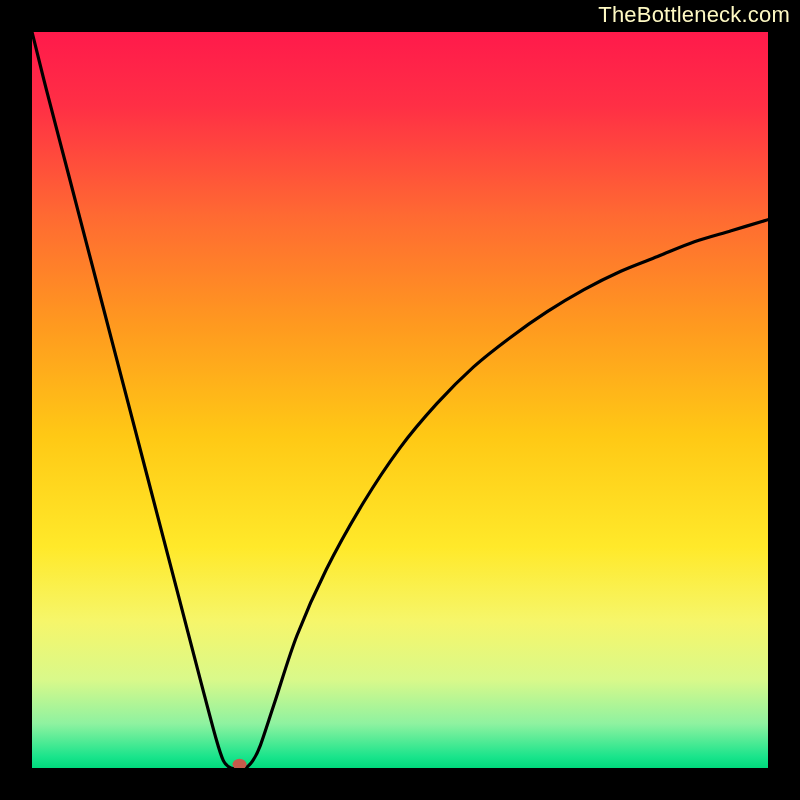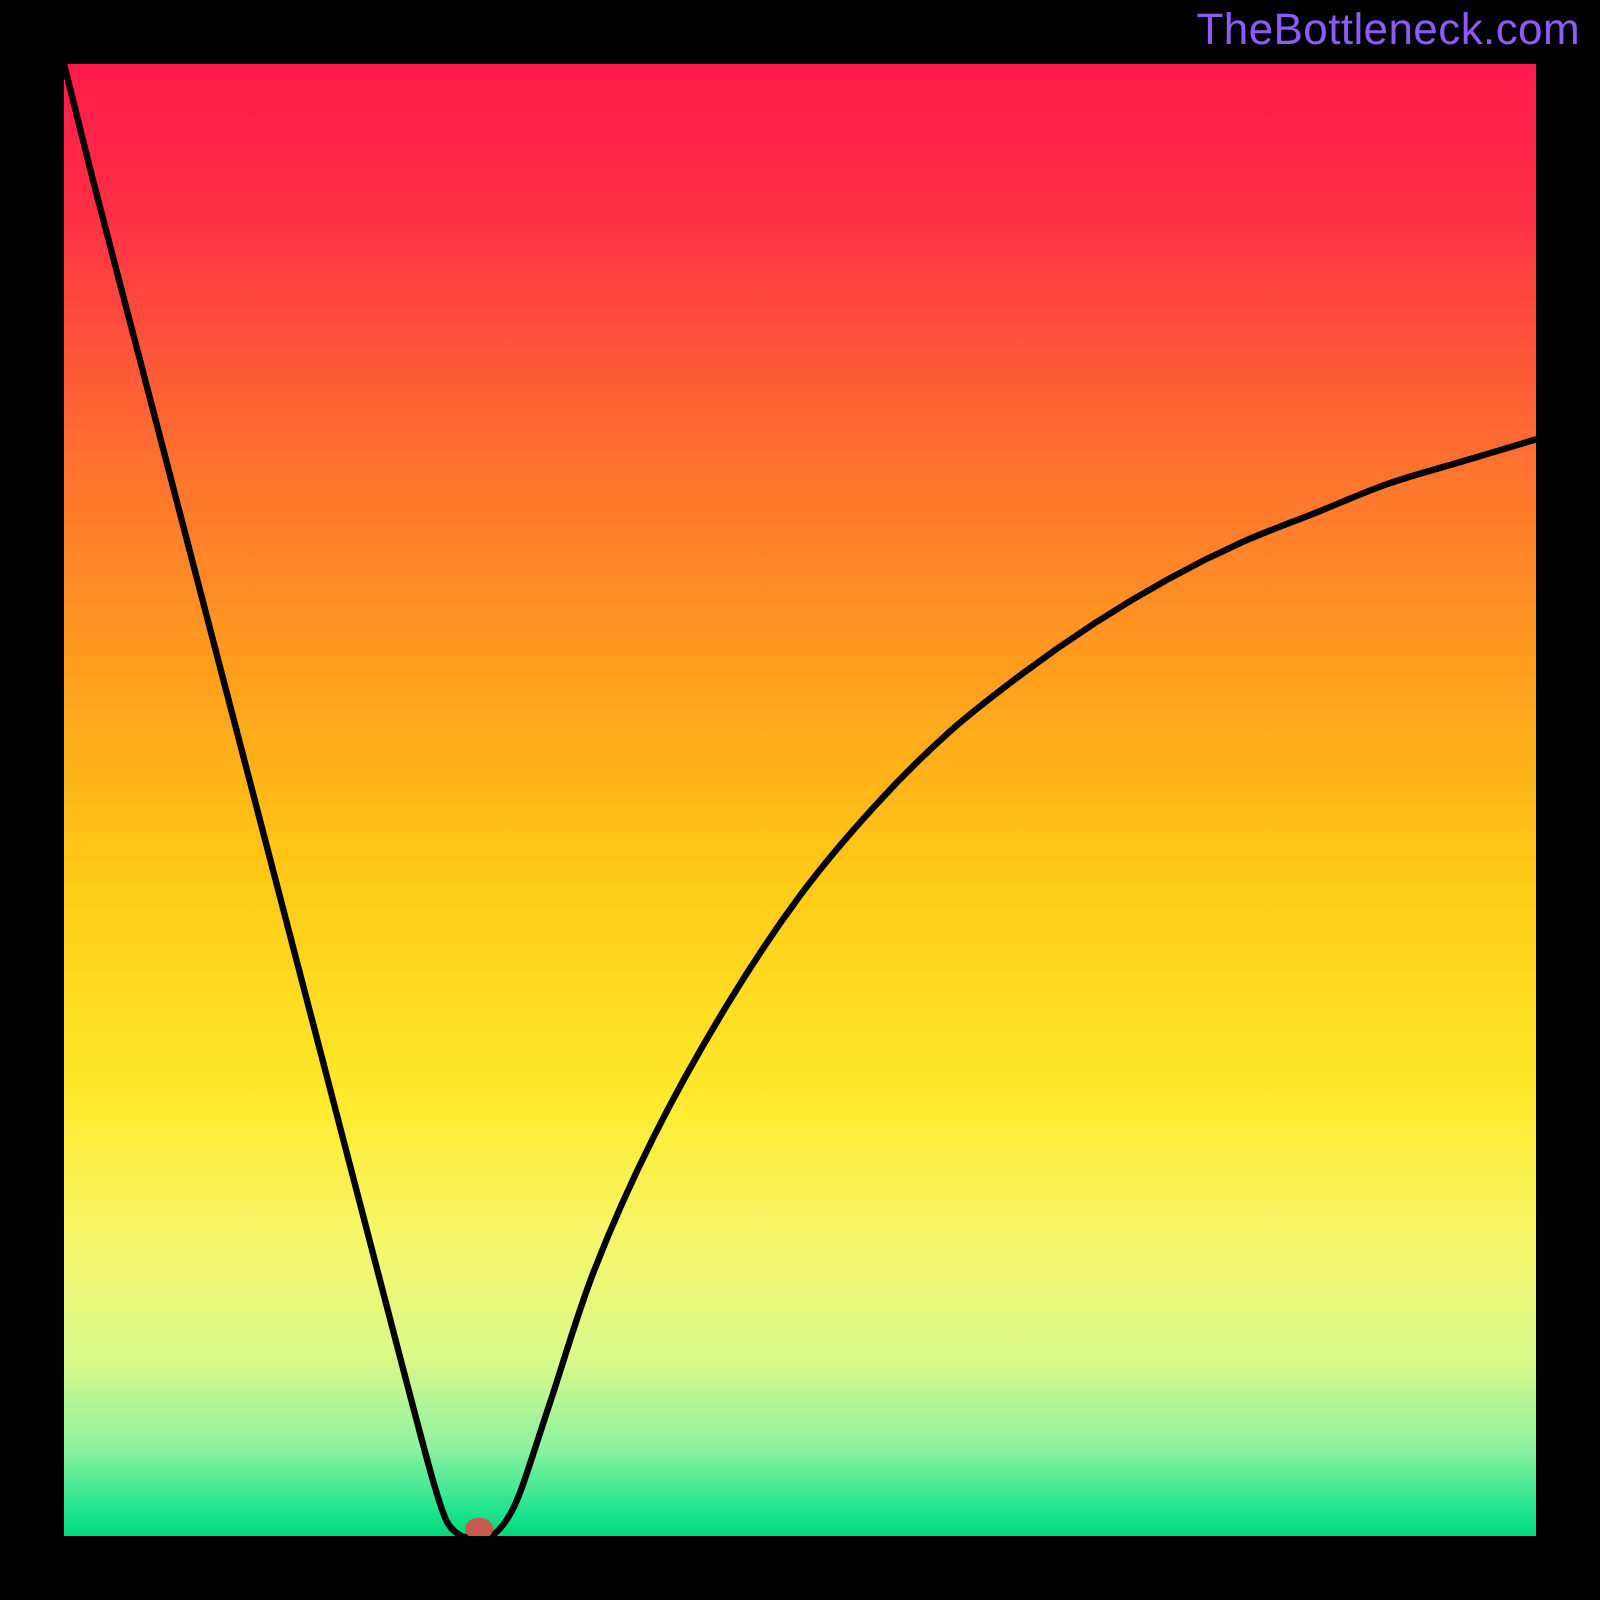--- a/index.html
+++ b/index.html
@@ -16,21 +16,21 @@
     left: 0;
     top: 0;
     width: 800px;
     height: 800px;
     background: #000;
   }
   .watermark {
     position: absolute;
     top: 2px;
     right: 10px;
-    color: #8b5cf6;
+    color: #fef9c3;
     font-size: 22px;
     font-weight: 400;
     letter-spacing: 0.2px;
     user-select: none;
   }
   .plot-wrap {
     position: absolute;
     left: 32px;
     top: 32px;
     width: 736px;

